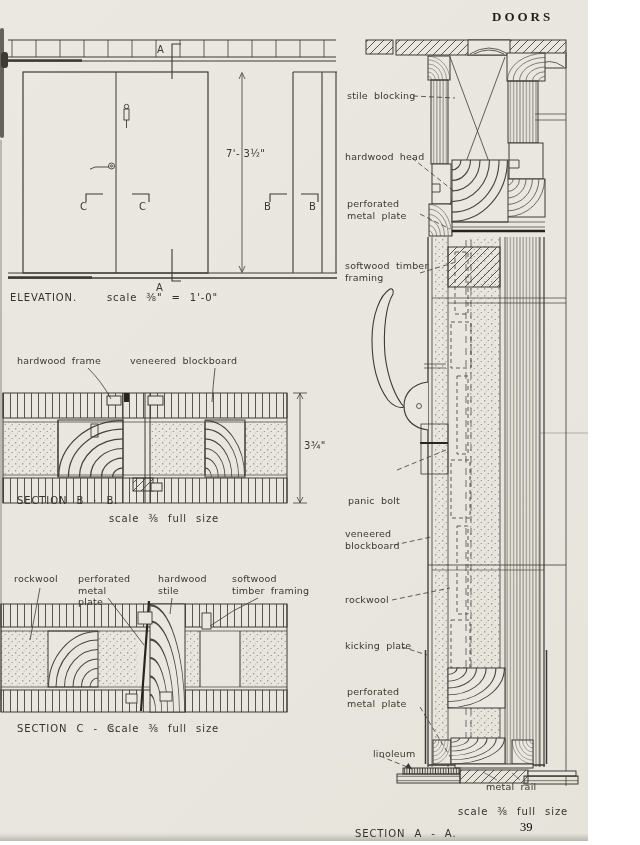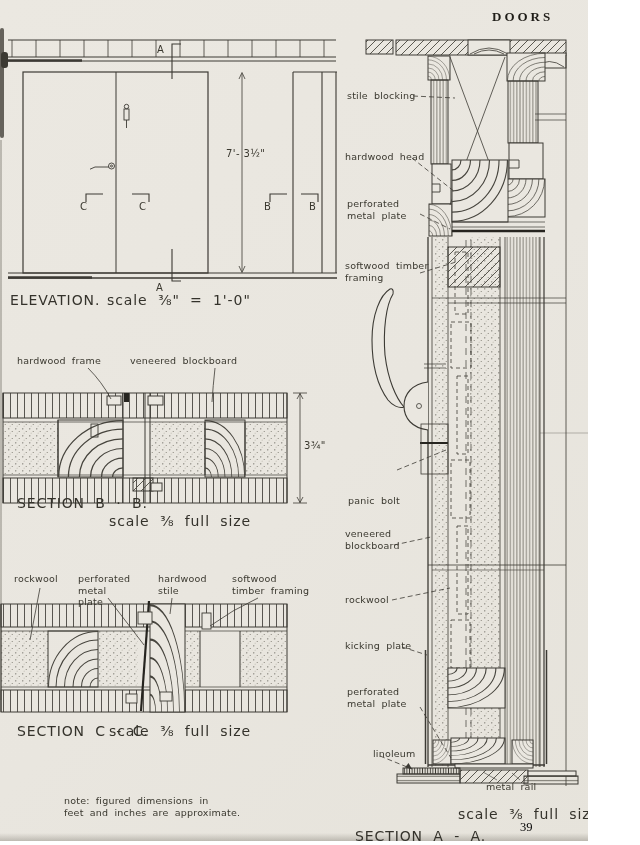--- a/index.html
+++ b/index.html
@@ -11,21 +11,21 @@
          background:linear-gradient(to right,rgba(100,95,85,0) 0%,rgba(100,95,85,.38) 80%,rgba(140,135,124,.55) 100%);}
   #edge-bottom{position:absolute;left:0;top:833px;width:602px;height:8px;
          background:linear-gradient(to bottom,rgba(100,95,85,0),rgba(110,105,95,.35));}
   #binding{position:absolute;left:0;top:28px;width:4px;height:110px;background:#4d4a43;opacity:.85;border-radius:2px;}
   #binding2{position:absolute;left:0;top:140px;width:2px;height:560px;background:rgba(80,75,66,.30);}
   #binding3{position:absolute;left:1px;top:52px;width:7px;height:16px;background:#3c3a33;border-radius:3px;}
   svg.draw{position:absolute;left:0;top:0;width:640px;height:845px;}
   .lbl{position:absolute;font-size:9.5px;color:#3a382f;letter-spacing:.2px;
        word-spacing:3px;line-height:11.5px;white-space:normal;}
   .one{white-space:nowrap;}
-  .cap{position:absolute;font-size:14px;color:#34322b;letter-spacing:.9px;
+  .cap{position:absolute;font-size:10px;color:#34322b;letter-spacing:.9px;
        word-spacing:5px;white-space:nowrap;}
   .marker{position:absolute;font-size:10px;color:#3a382f;}
   .dim{position:absolute;font-size:10px;color:#3a382f;white-space:nowrap;letter-spacing:.4px;}
   #hdr{position:absolute;left:492px;top:9px;font-family:"Liberation Serif",serif;
        font-weight:bold;font-size:13px;letter-spacing:3px;color:#201e19;}
   #pageno{position:absolute;left:520px;top:820px;font-family:"Liberation Serif",serif;
        font-size:12.5px;color:#000000;}
   #note{position:absolute;left:64px;top:795px;}
 </style>
 </head>
@@ -263,24 +263,20 @@
   <div class="cap" style="left:17px;top:495px;">SECTION B · B.</div>
   <div class="cap" style="left:109px;top:513px;">scale ⅜ full size</div>
 
   <div class="lbl" style="left:14px;top:573px;width:60px;">rockwool</div>
   <div class="lbl" style="left:78px;top:573px;width:56px;">perforated metal plate</div>
   <div class="lbl" style="left:158px;top:573px;width:52px;">hardwood stile</div>
   <div class="lbl" style="left:232px;top:573px;width:82px;">softwood timber framing</div>
   <div class="cap" style="left:17px;top:723px;">SECTION C - C.</div>
   <div class="cap" style="left:109px;top:723px;">scale ⅜ full size</div>
 
-  <div id="note">
-    <div class="lbl one" style="position:static;">note: figured dimensions in</div>
-    <div class="lbl one" style="position:static;">feet and inches are approximate.</div>
-  </div>
 
   <div class="lbl one" style="left:347px;top:90px;">stile blocking</div>
   <div class="lbl one" style="left:345px;top:151px;">hardwood head</div>
   <div class="lbl" style="left:347px;top:198px;width:80px;">perforated metal plate</div>
   <div class="lbl" style="left:345px;top:260px;width:86px;">softwood timber framing</div>
   <div class="lbl one" style="left:348px;top:464px;margin-top:31px;">panic bolt</div>
   <div class="lbl" style="left:345px;top:528px;width:66px;">veneered blockboard</div>
   <div class="lbl one" style="left:345px;top:594px;">rockwool</div>
   <div class="lbl one" style="left:345px;top:640px;">kicking plate</div>
   <div class="lbl" style="left:347px;top:686px;width:80px;">perforated metal plate</div>

